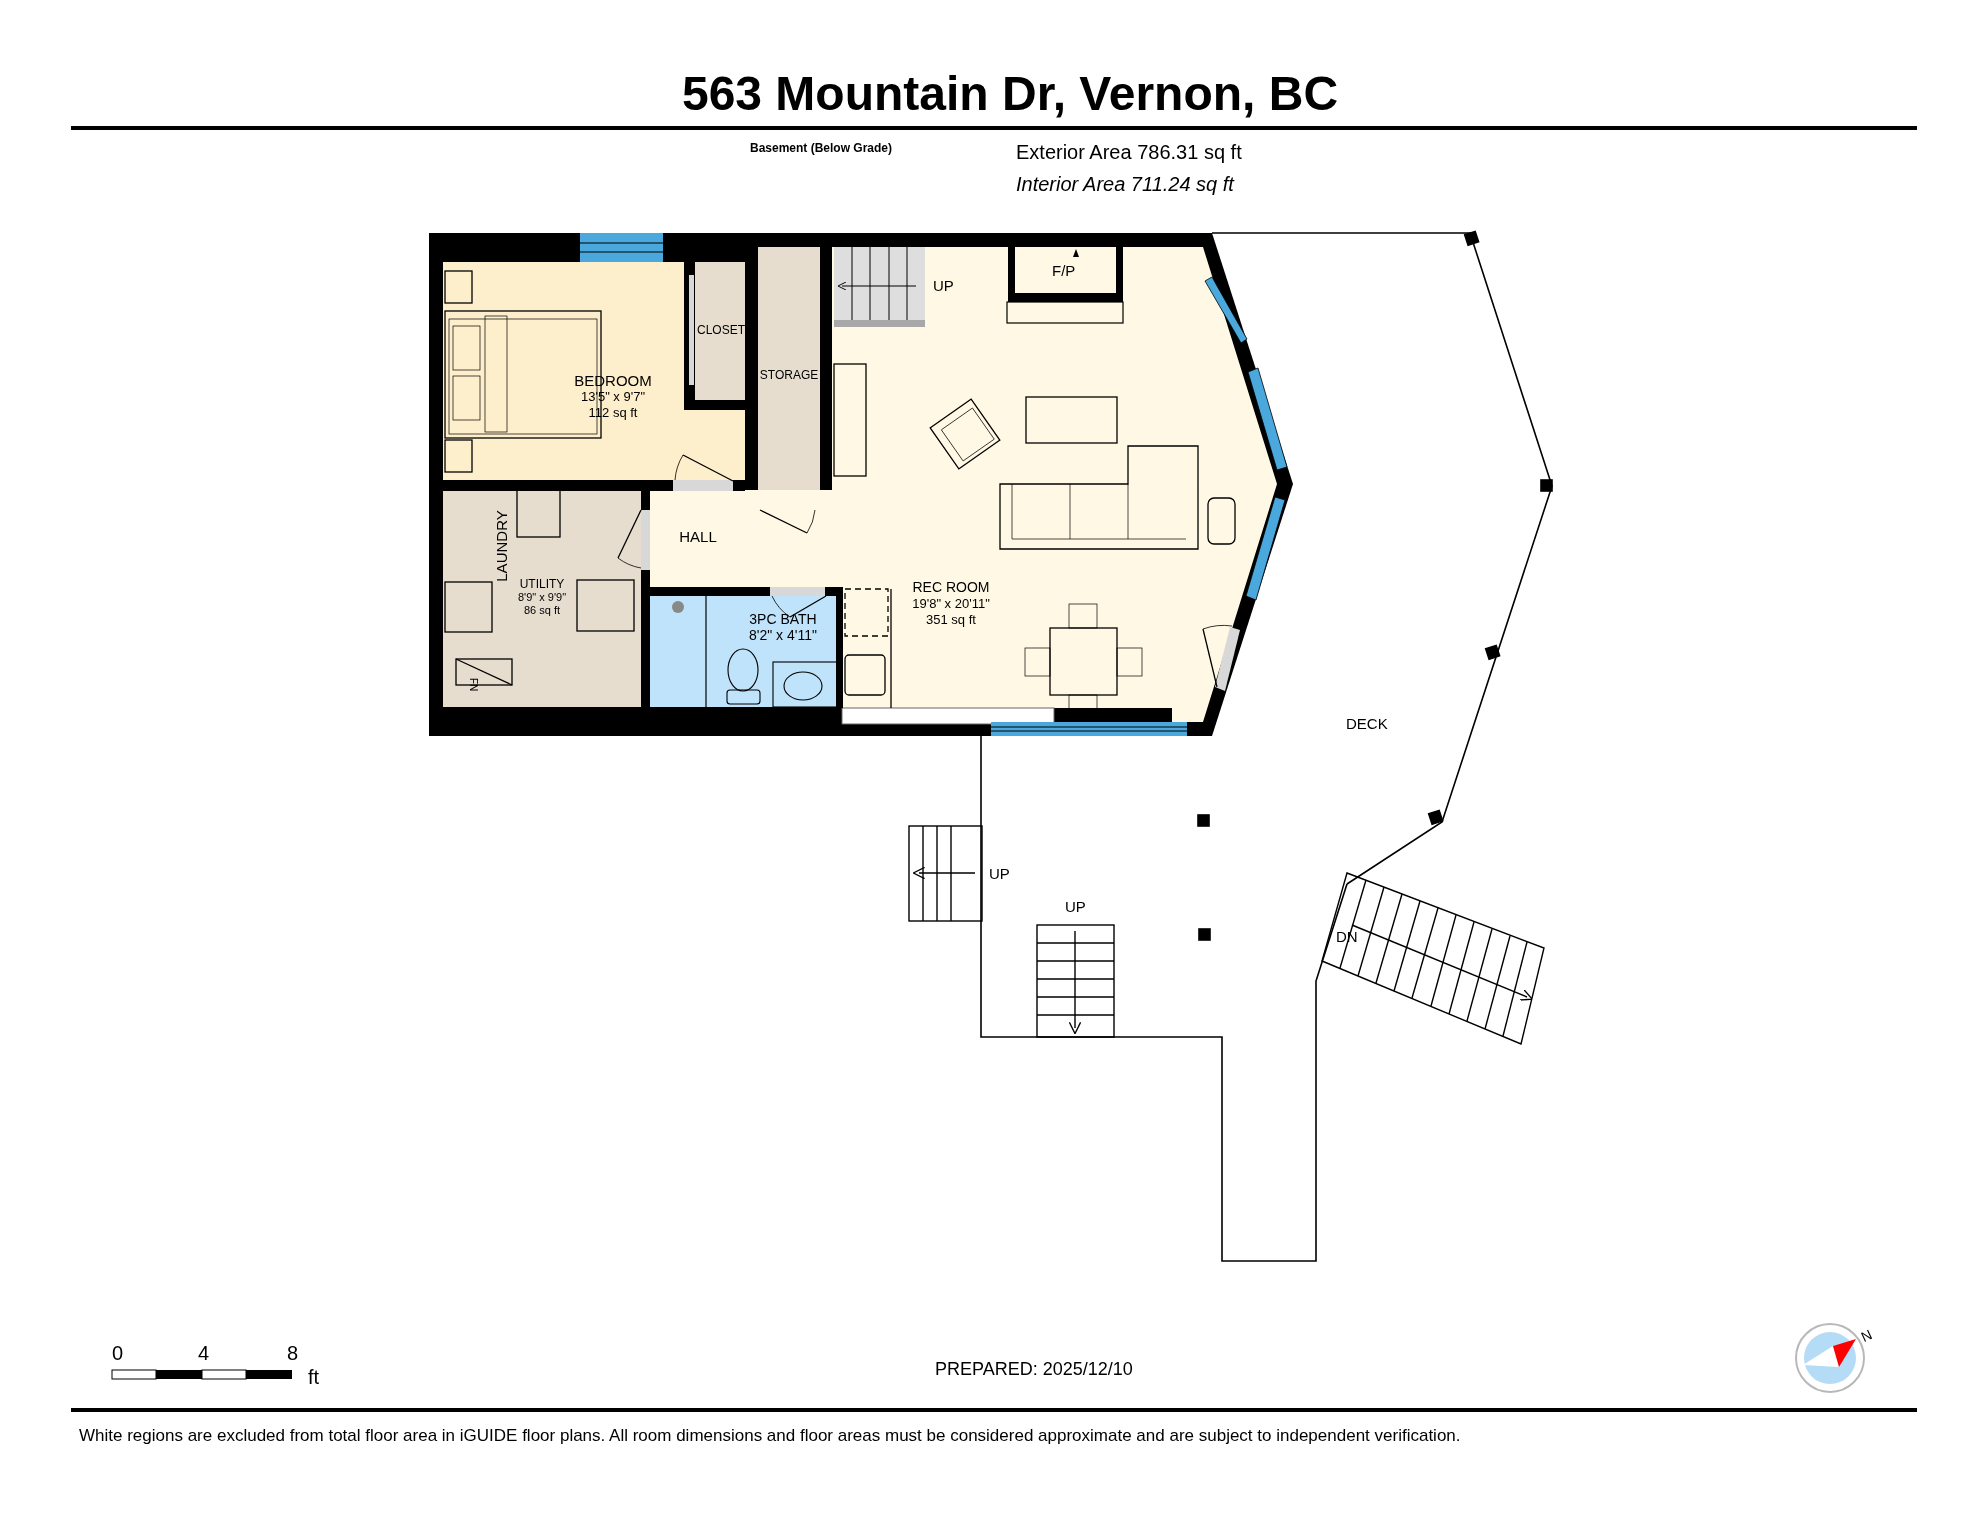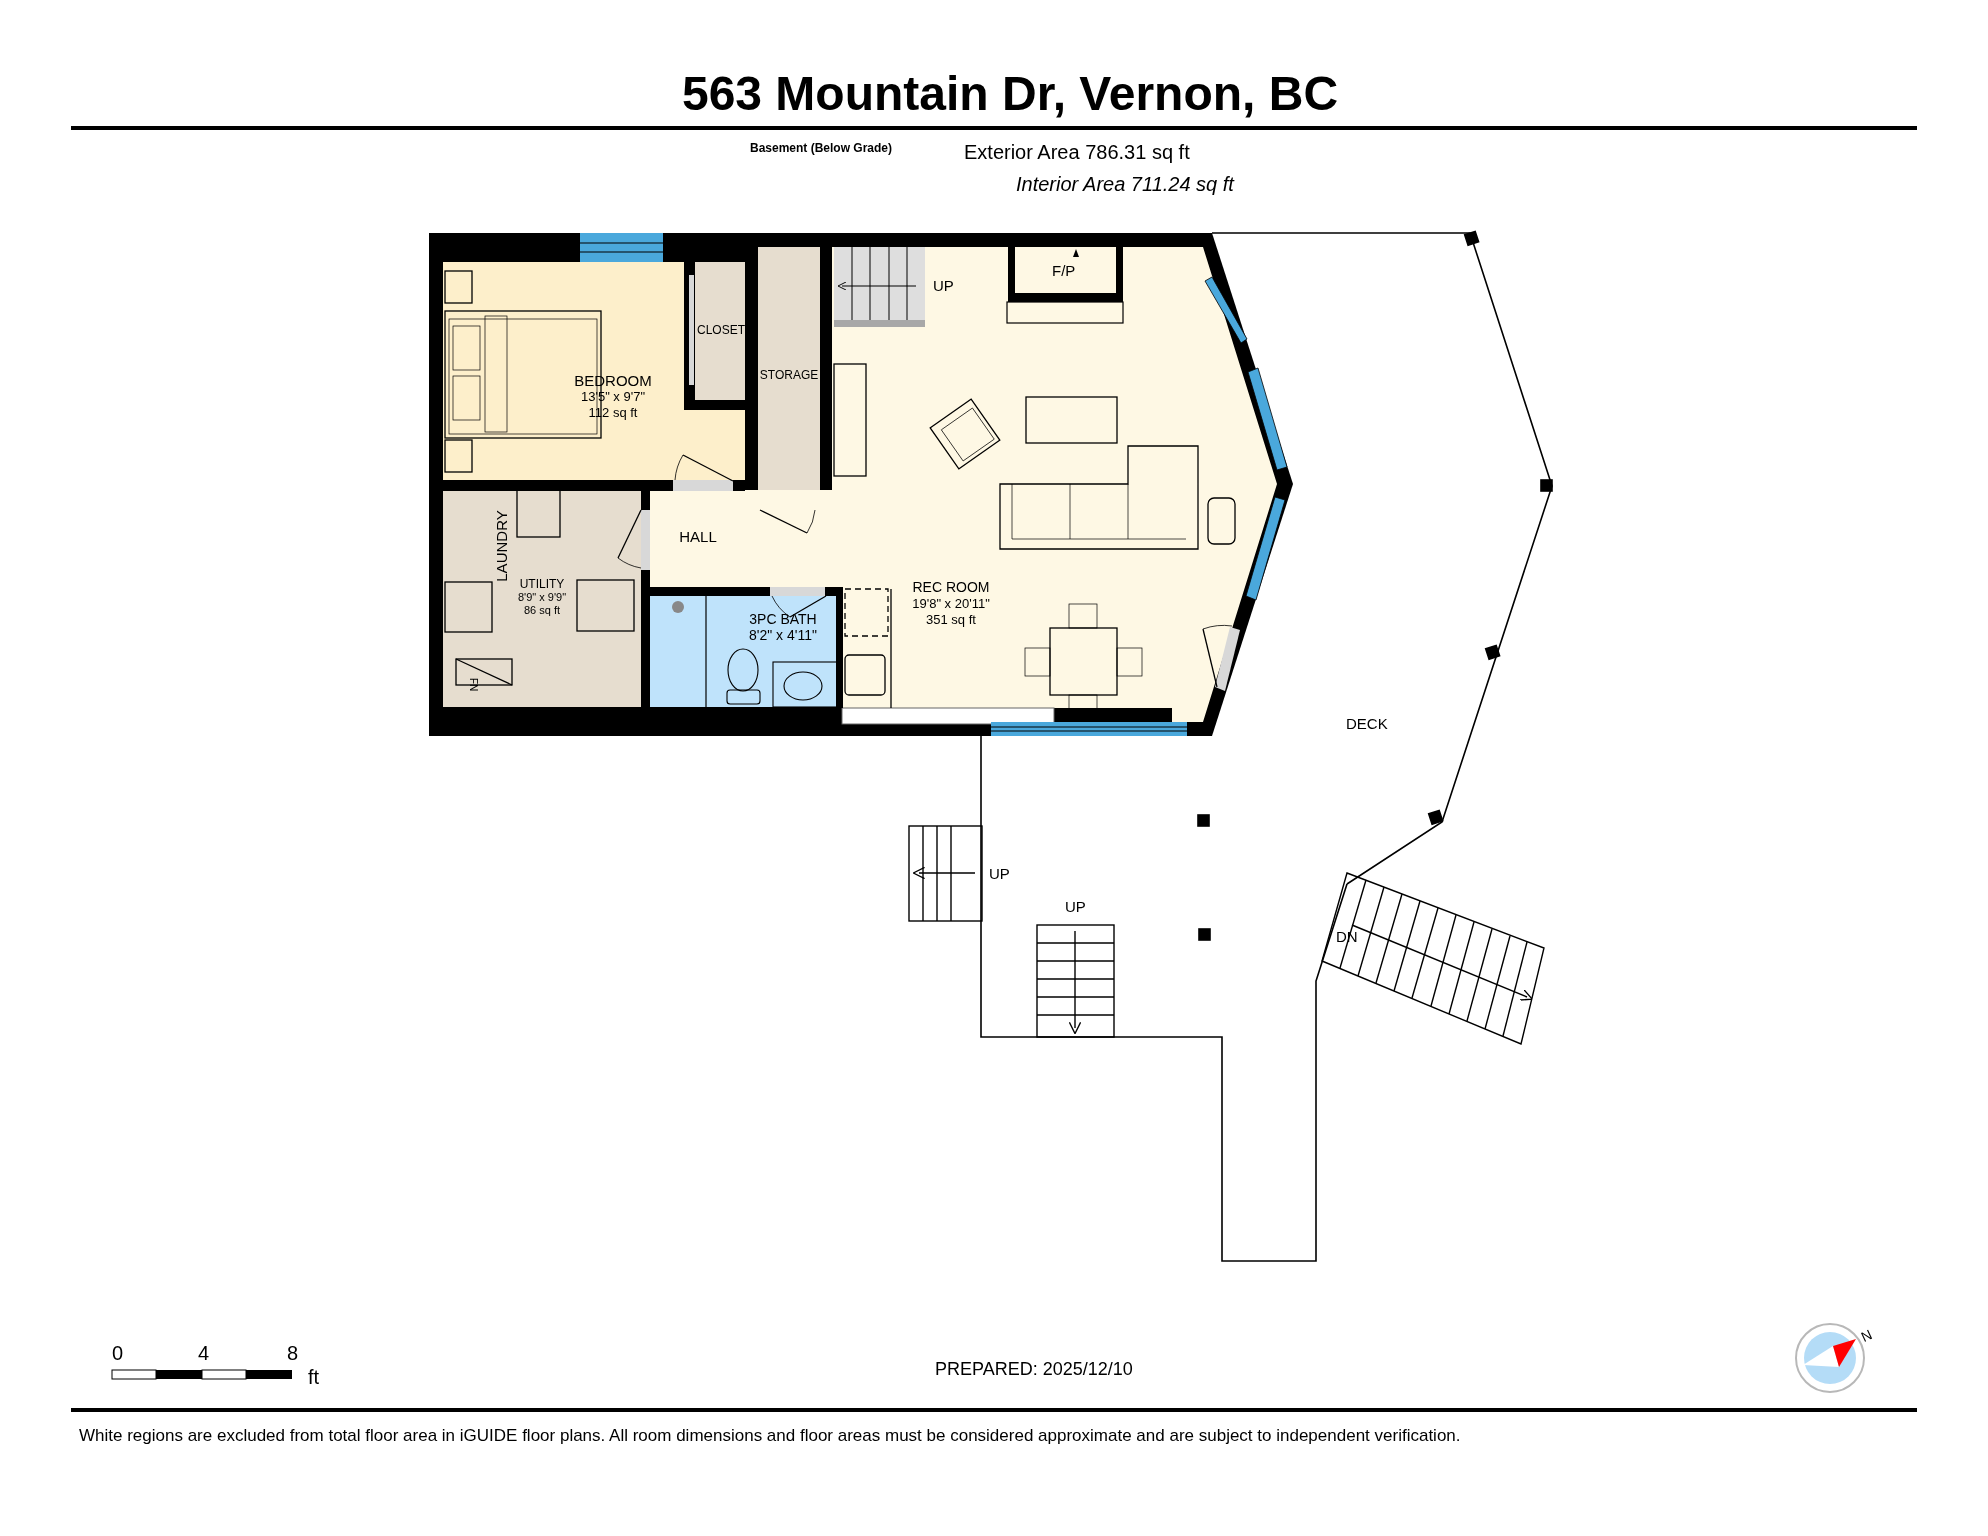--- a/index.html
+++ b/index.html
@@ -1,21 +1,21 @@
 <!DOCTYPE html>
 <html><head>
 <meta charset="utf-8">
 <style>
   html, body { margin:0; padding:0; background:#ffffff; }
   body { width:1988px; height:1536px; position:relative; overflow:hidden; font-family:"Liberation Sans", sans-serif; color:#000; }
   .title { position:absolute; left:16px; width:1988px; top:66px; text-align:center; font-size:48px; font-weight:bold; }
   .rule-top { position:absolute; left:71px; width:1846px; top:126px; height:4px; background:#000; }
   .rule-bottom { position:absolute; left:71px; width:1846px; top:1408px; height:4px; background:#000; }
   .level { position:absolute; left:750px; top:141px; font-size:12px; font-weight:bold; }
-  .ext { position:absolute; left:964px; top:141px; font-size:20px; }
+  .ext { position:absolute; left:1016px; top:141px; font-size:20px; }
   .int { position:absolute; left:1016px; top:173px; font-size:20px;font-style:italic; }
   .plan { position:absolute; left:0; top:0; }
   .prepared { position:absolute; left:935px; top:1359px; font-size:18px; }
   .disclaimer { position:absolute; left:79px; top:1426px; font-size:17px; }
   .scale { position:absolute; left:110px; top:1340px; }
   .compass { position:absolute; left:1795px; top:1315px; }
   svg text { font-family:"Liberation Sans", sans-serif; }
 </style>
 </head>
 <body>

